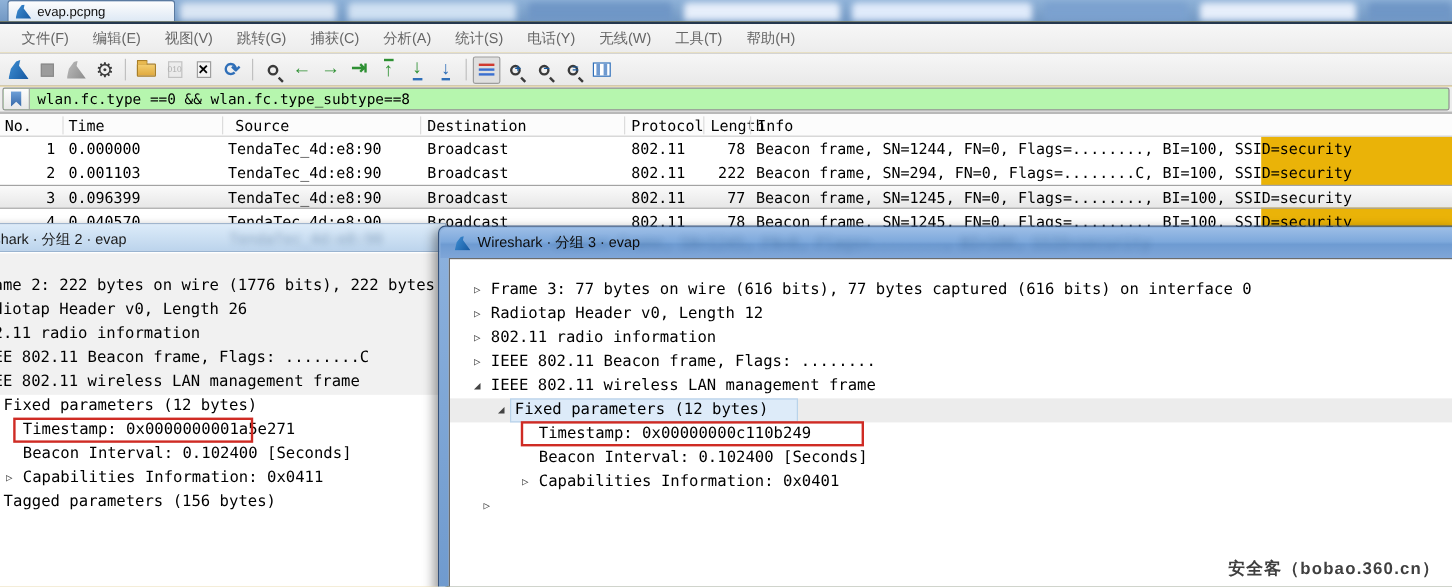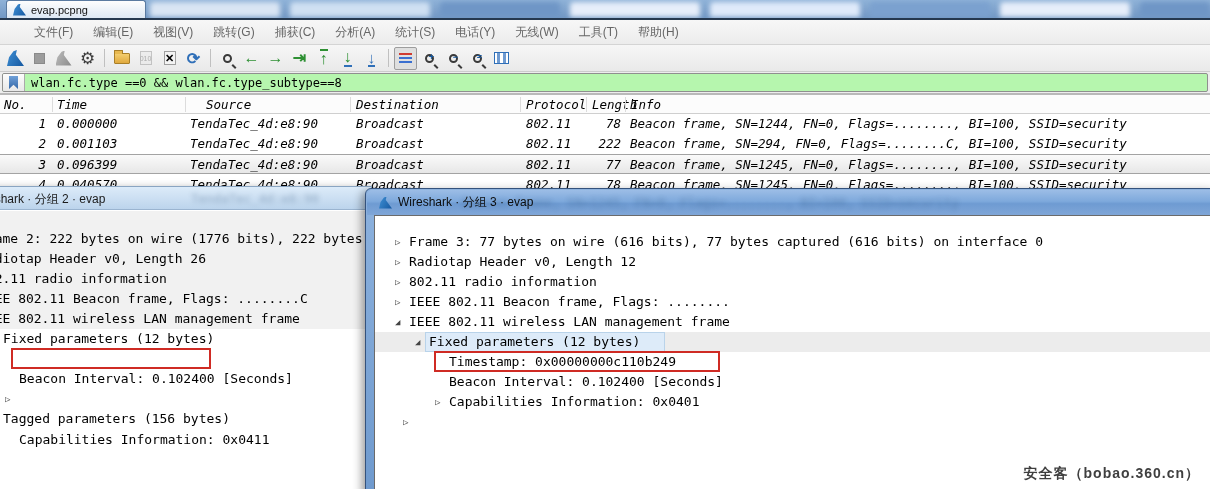--- a/index.html
+++ b/index.html
@@ -17,21 +17,21 @@
     border-radius:3px 3px 0 0; display:flex; align-items:center; gap:5px; padding:0 6px;
     font-size:11px; color:#111; }
   .fin { display:inline-block; width:13px; height:12px; background:linear-gradient(120deg,#3f8fd4,#1558a0);
     clip-path:polygon(0 100%, 12% 45%, 38% 8%, 58% 0, 52% 30%, 100% 100%); }
   .fin.gray { background:linear-gradient(120deg,#bbb,#8a8a8a); }
   .task-edge { position:absolute; left:0; top:18px; width:1210px; height:2px; background:#25384f; }
 
   
   .menubar { position:absolute; left:0; top:20px; width:1210px; height:25px;
     background:linear-gradient(#f7f7f7,#ececec); border-bottom:1px solid #d4d4d4;
-    display:flex; align-items:flex-start; padding-left:24px; }
+    display:flex; align-items:flex-start; padding-left:8px; }
   .menu-item { font-size:12px; color:#666; padding:0 10px; line-height:25px; cursor:default; }
 
   
   .toolbar { position:absolute; left:0; top:45px; width:1210px; height:27px;
     background:linear-gradient(#f6f6f6,#e9e9e9); border-bottom:1px solid #cccccc;
     display:flex; align-items:center; padding-left:4px; gap:1px; }
   .ico { width:23px; height:23px; display:flex; align-items:center; justify-content:center;
     font-size:15px; color:#333; position:relative; }
   .sep { width:1px; height:18px; background:#c0c0c0; margin:0 4px; }
   .sq-stop { width:11px; height:11px; background:#9c9c9c; border:1px solid #8a8a8a; }
@@ -62,22 +62,22 @@
     background:#ededed; border-bottom:2px solid #b9b9b9; display:flex; align-items:center; padding:1px 2px; }
   .filter-field { flex:1; height:19px; background:#b6f6ae; border:1px solid #8f8f8f; border-radius:2px;
     display:flex; align-items:center; overflow:hidden; }
   .bm-btn { width:22px; height:17px; background:linear-gradient(#fcfcfc,#e8e8e8); border-right:1px solid #aaa;
     display:flex; align-items:center; justify-content:center; }
   .bm { width:9px; height:13px; background:linear-gradient(#6fa0d8,#3668a8);
     clip-path:polygon(0 0,100% 0,100% 100%,50% 68%,0 100%); }
   .filter-text { font-family:"DejaVu Sans Mono", monospace; font-size:12px; color:#000; padding-left:6px; white-space:pre; }
 
   
-  .plist { position:absolute; left:0; top:95px; width:1210px; height:120px; background:#fff;
-    font-family:"DejaVu Sans Mono", monospace; font-size:12.5px; color:#000;font-style:italic; }
+  .plist { position:absolute; left:0; top:95px; width:1051px; height:120px; background:#fff;
+    font-family:"DejaVu Sans Mono", monospace; font-size:12.5px; color:#000; }
   .phead { position:absolute; left:0; top:0; width:1210px; height:19px; background:#fcfcfc;
     border-bottom:1px solid #cfcfcf; }
   .phead .hsep { position:absolute; top:2px; width:1px; height:15px; background:#dcdcdc; }
   .pcell { position:absolute; top:0; height:19px; line-height:19px; white-space:pre; }
   .prow { position:absolute; left:0; width:1210px; height:20px; line-height:20px; }
   .prow .pcell { height:20px; line-height:20px; }
   .prow.sel { background:linear-gradient(#fafafa,#e7e7e7); border-top:1px solid #a3a3a3; border-bottom:1px solid #a3a3a3; }
   .ra { text-align:right; }
 
   
@@ -224,21 +224,21 @@
           <span class="bm"></span>
         </span>
       <span class="filter-text">wlan.fc.type ==0 &amp;&amp; wlan.fc.type_subtype==8</span>
     </div>
   </div>
 
   <div class="plist">
     <div class="phead">
       <span class="pcell" style="left:4px;">No.</span>
       <span class="pcell" style="left:57px;">Time</span>
-      <span class="pcell" style="left:206px;">Source</span>
+      <span class="pcell" style="left:196px;">Source</span>
       <span class="pcell" style="left:356px;">Destination</span>
       <span class="pcell" style="left:526px;">Protocol</span>
       <span class="pcell" style="left:592px;">Length</span>
       <span class="pcell" style="left:631px;">Info</span>
       <span class="hsep" style="left:52px;"></span>
         <span class="hsep" style="left:185px;"></span>
       <span class="hsep" style="left:350px;"></span>
         <span class="hsep" style="left:520px;"></span>
       <span class="hsep" style="left:586px;"></span>
         <span class="hsep" style="left:625px;"></span>
@@ -291,23 +291,24 @@
       <div class="tree" style="padding-top:18px;">
         <div class="graybk" style="top:0;height:118px;"></div>
         <div class="tline"><span class="txt" style="left:18px;">Frame 2: 222 bytes on wire (1776 bits), 222 bytes captured (1776 bits) on interface 0</span></div>
         <div class="tline"><span class="txt" style="left:18px;">Radiotap Header v0, Length 26</span></div>
         <div class="tline"><span class="txt" style="left:18px;">802.11 radio information</span></div>
         <div class="tline"><span class="txt" style="left:18px;">IEEE 802.11 Beacon frame, Flags: ........C</span></div>
         <div class="tline"><span class="txt" style="left:18px;">IEEE 802.11 wireless LAN management frame</span></div>
         <div class="tline"><span class="txt" style="left:42px;">Fixed parameters (12 bytes)</span></div>
         <div class="tline">
           <span class="redbox" style="left:50px;top:-1px;width:200px;"></span>
+          <span class="txt" style="left:58px;">Timestamp: 0x0000000001a5e271</span>
         </div>
         <div class="tline"><span class="txt" style="left:58px;">Beacon Interval: 0.102400 [Seconds]</span></div>
-        <div class="tline"><span class="tri" style="left:44px;">▷</span><span class="txt" style="left:58px;margin-top:41px;">Capabilities Information: 0x0411</span></div>
+        <div class="tline"><span class="tri" style="left:44px;">▷</span><span class="txt" style="left:58px;">Capabilities Information: 0x0411</span></div>
         <div class="tline"><span class="txt" style="left:42px;">Tagged parameters (156 bytes)</span></div>
       </div>
     </div>
   </div>
 
   <div class="win3">
     <div class="tbar">
       <span class="ghost" style="left:95px;top:5px;opacity:.3;">Beacon frame, SN=1245, FN=0, Flags=........, BI=100, SSID=security</span>
       <span class="fin" style="width:13px;height:12px;position:relative;z-index:2;"></span>
       <span class="ttl">Wireshark · 分组 3 · evap</span>

